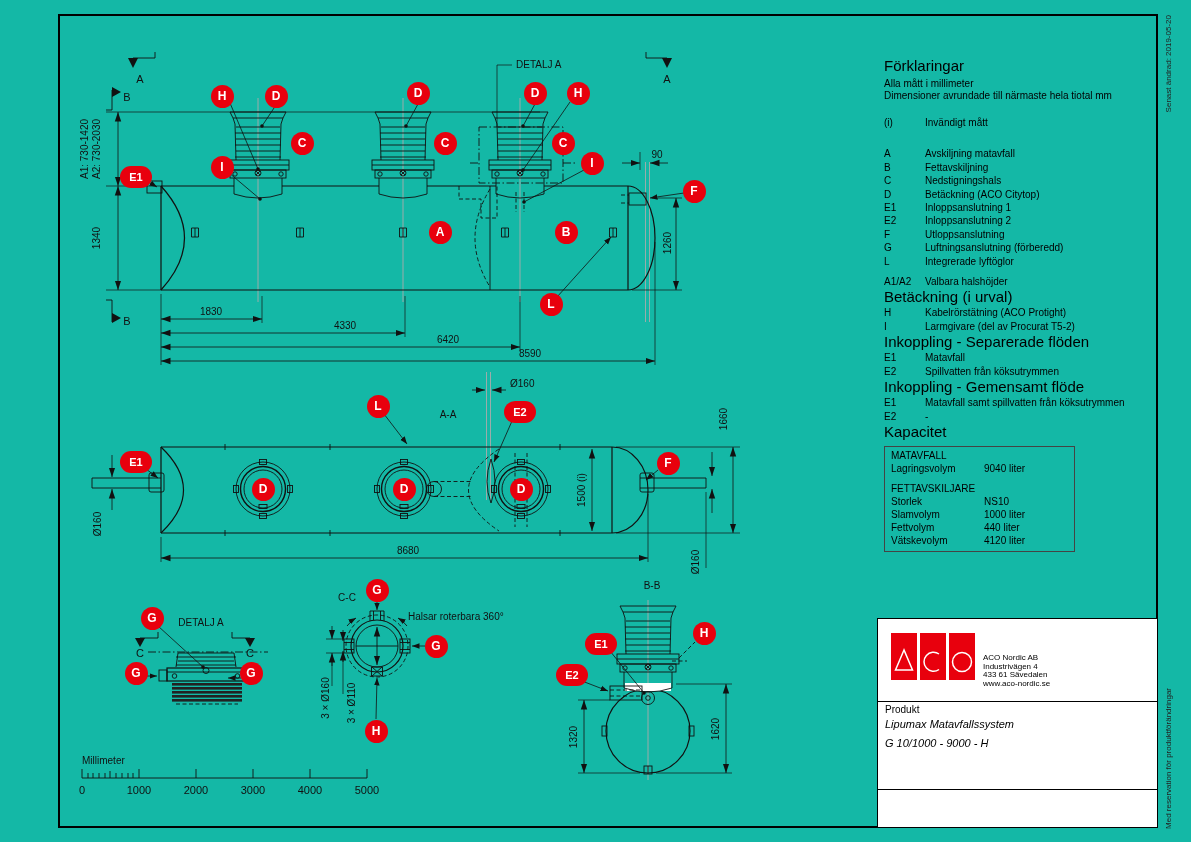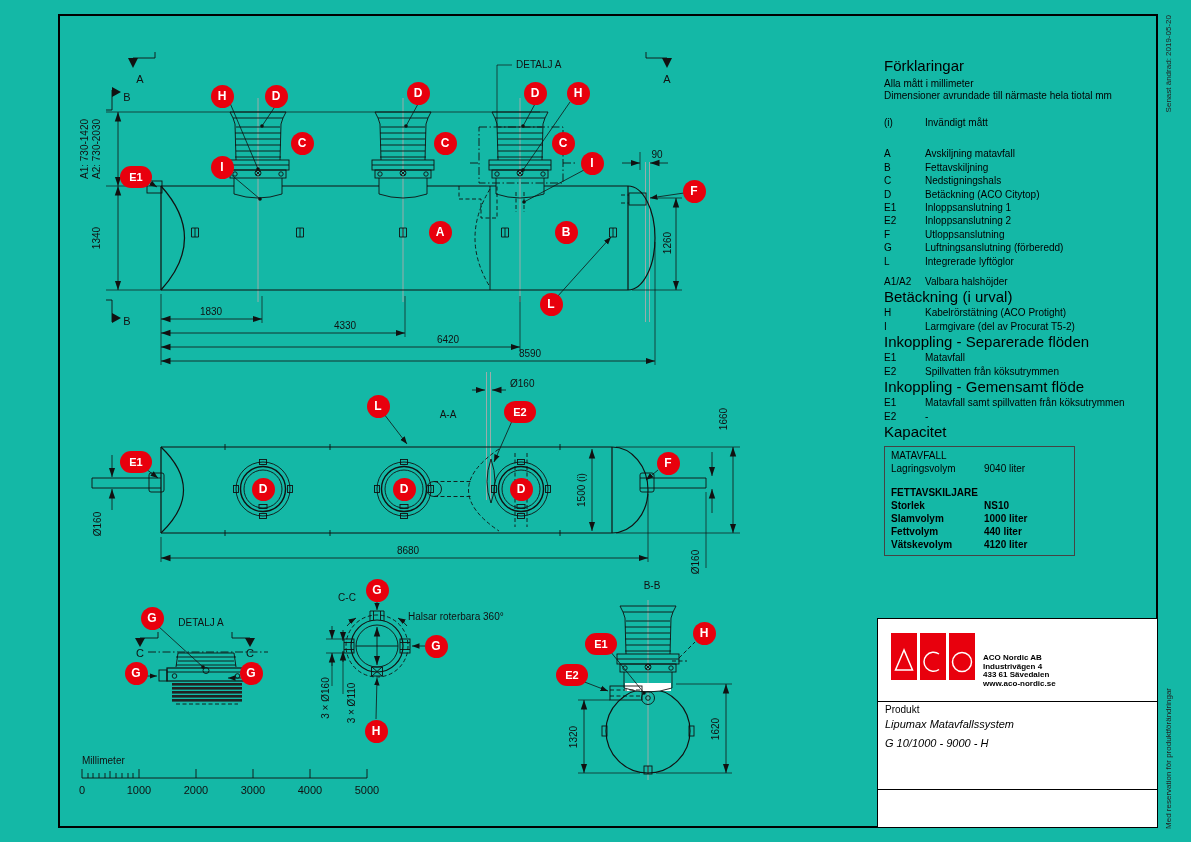--- a/index.html
+++ b/index.html
@@ -33,29 +33,29 @@
   .lkey{display:inline-block;width:41px;}
   .note{margin-top:14px;}
   #legend-items{margin-top:18px;}
   .a1a2{margin-top:7px;}
   .h-acc{margin-top:11px;}
   .h-sep{margin-top:9px;}
   .h-gem{margin-top:9px;}
   .h-cap{margin-top:23px;}
   #capacity-table{margin-top:5px;width:191px;border:1px solid #444;box-sizing:border-box;}
   .cap-sec{padding:2px 6px 4px;line-height:13px;}
-  .cap-sec + .cap-sec{border-top:5px solid #14b8a6;font-weight:bold;}
+  .cap-sec + .cap-sec{border-top:1px solid #14b8a6;}
   .cap-row .cl1{display:inline-block;width:93px;}
   
   #titleblock{position:absolute;left:877px;top:618px;width:281px;height:210px;border:1.5px solid #000;
               box-sizing:border-box;display:flex;flex-direction:column;z-index:3;background:#fff;}
   #tb-logo-row{height:82px;border-bottom:1.5px solid #000;position:relative;flex:none;}
   .tile{position:absolute;top:14px;width:26px;height:47px;background:var(--accent);}
   #tile-a{left:13px;} #tile-c{left:42px;} #tile-o{left:71px;}
-  #tb-company{position:absolute;left:105px;top:35px;font-size:8px;line-height:8.6px;font-weight:bold;}
+  #tb-company{position:absolute;left:105px;top:35px;font-size:8px;line-height:8.6px;}
   #tb-product{height:88px;border-bottom:1.5px solid #000;padding:2px 7px;flex:none;box-sizing:border-box;}
   .tb-label{font-size:10px;}
   .tb-big{font-size:11px;line-height:19px;font-style:italic;}
   #tb-product .tb-big:first-of-type{margin-top:3px;}
   #tb-bottom{flex:1;display:flex;}
   .tb-cell{padding:2px 7px;box-sizing:border-box;}
   #tb-skala{width:75px;border-right:1.5px solid #000;flex:none;}
   .tb-val{font-size:13px;margin-top:2px;}
   
   .vtext{position:absolute;writing-mode:vertical-rl;transform:rotate(180deg);font-size:8px;color:#222;z-index:3;}

